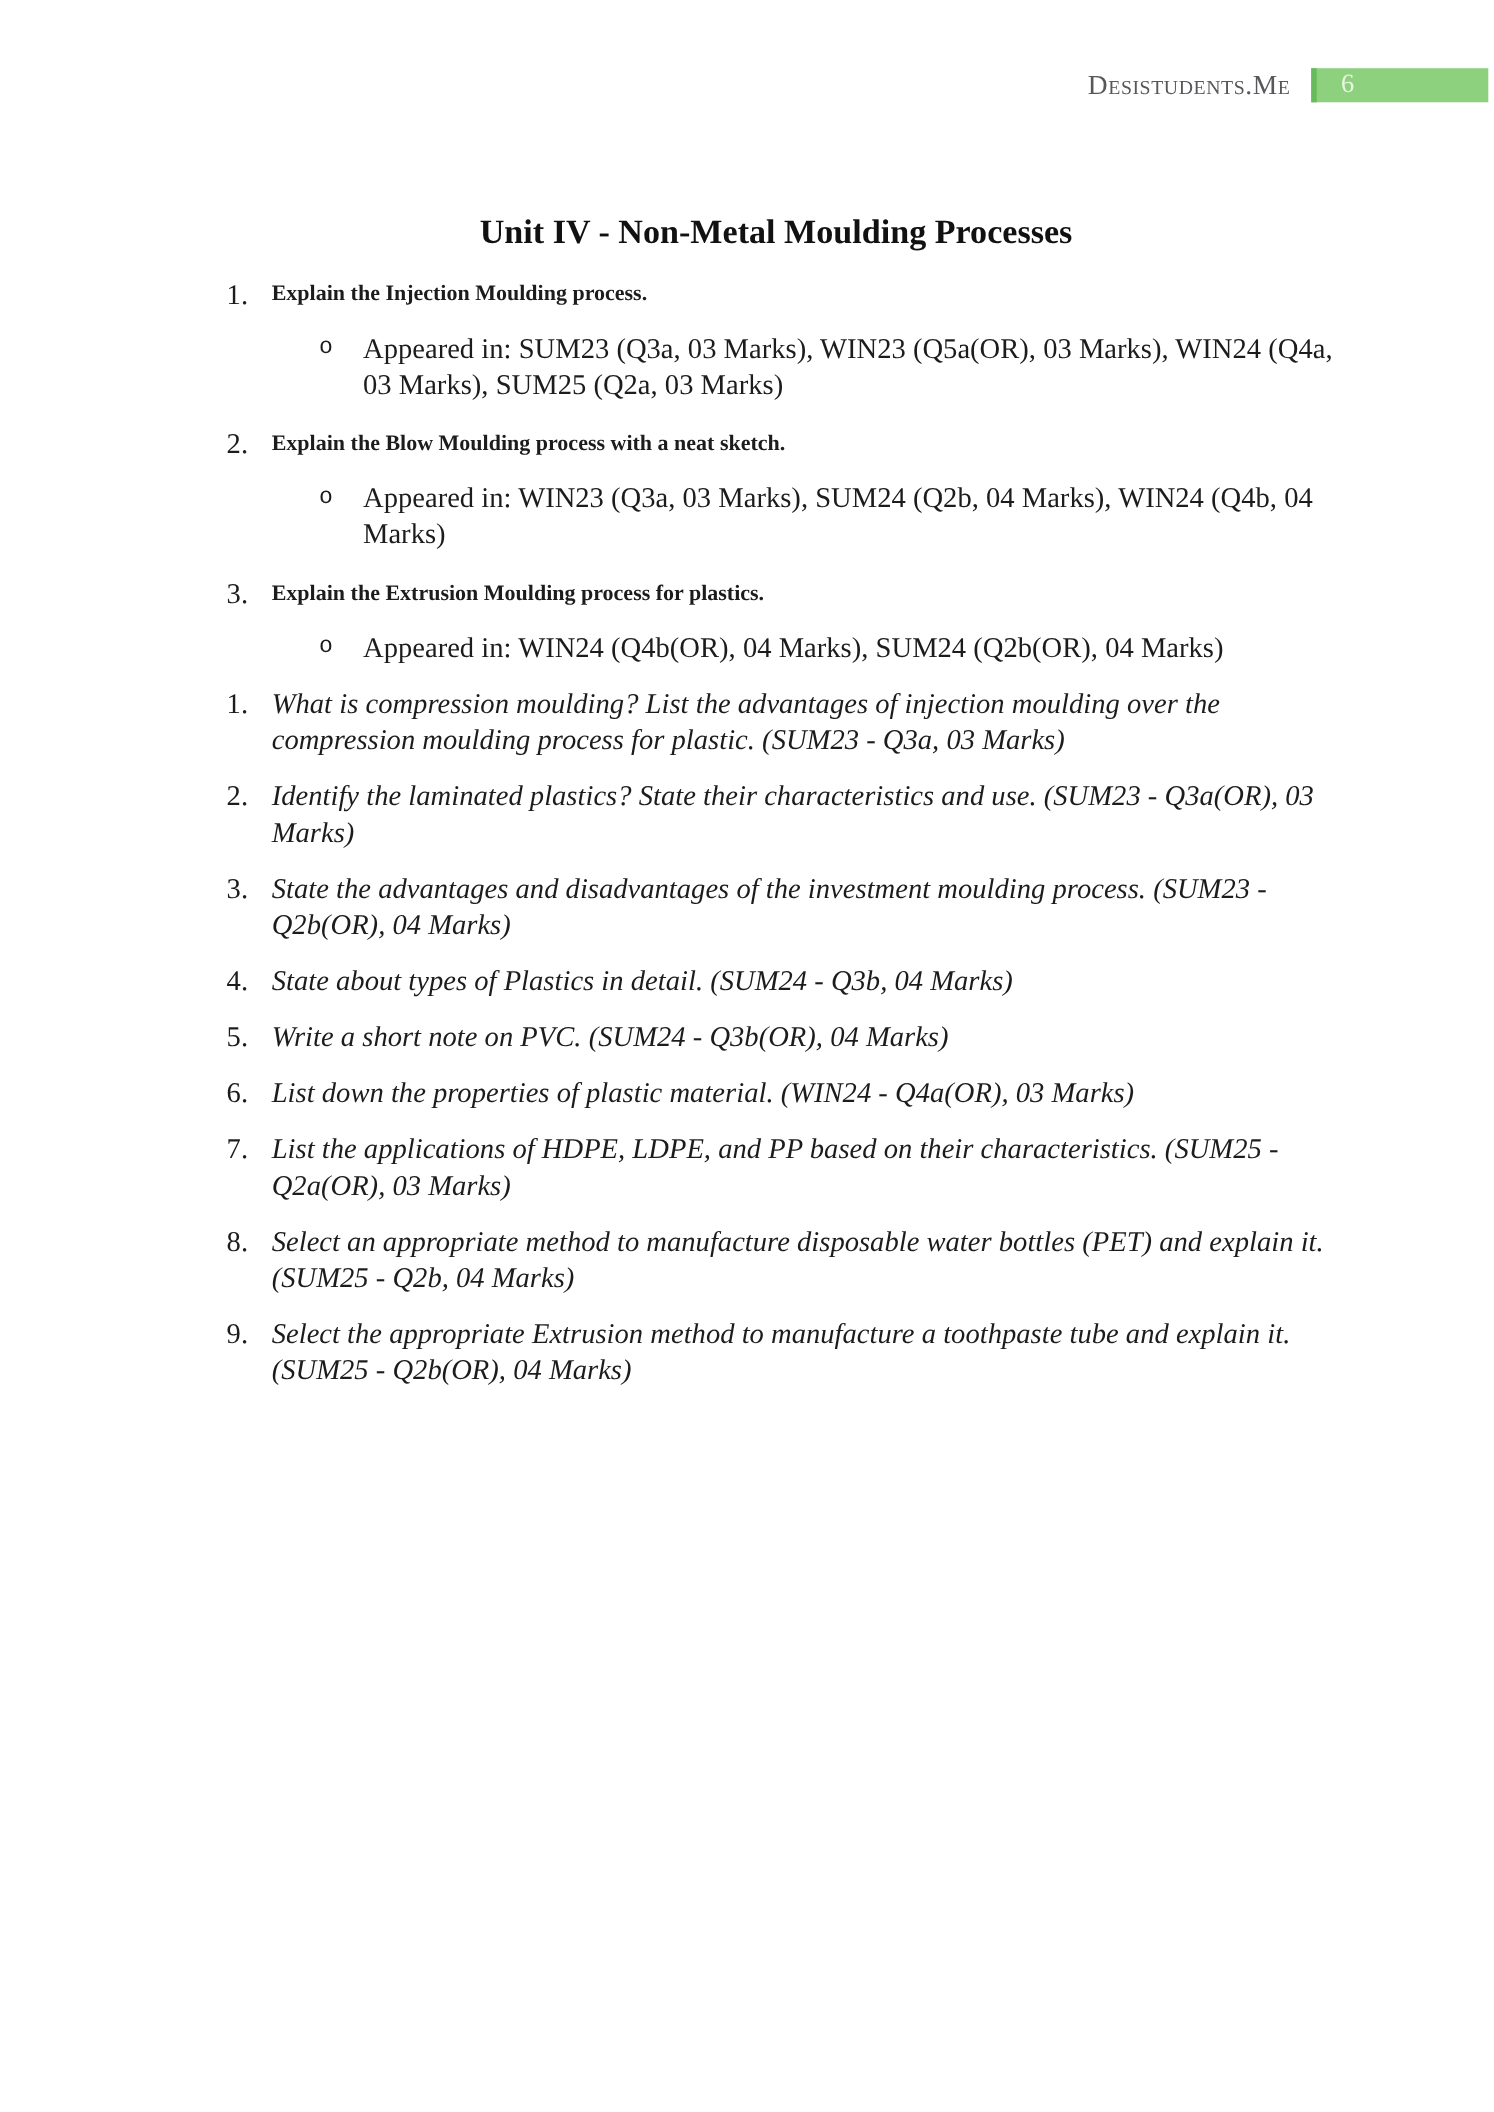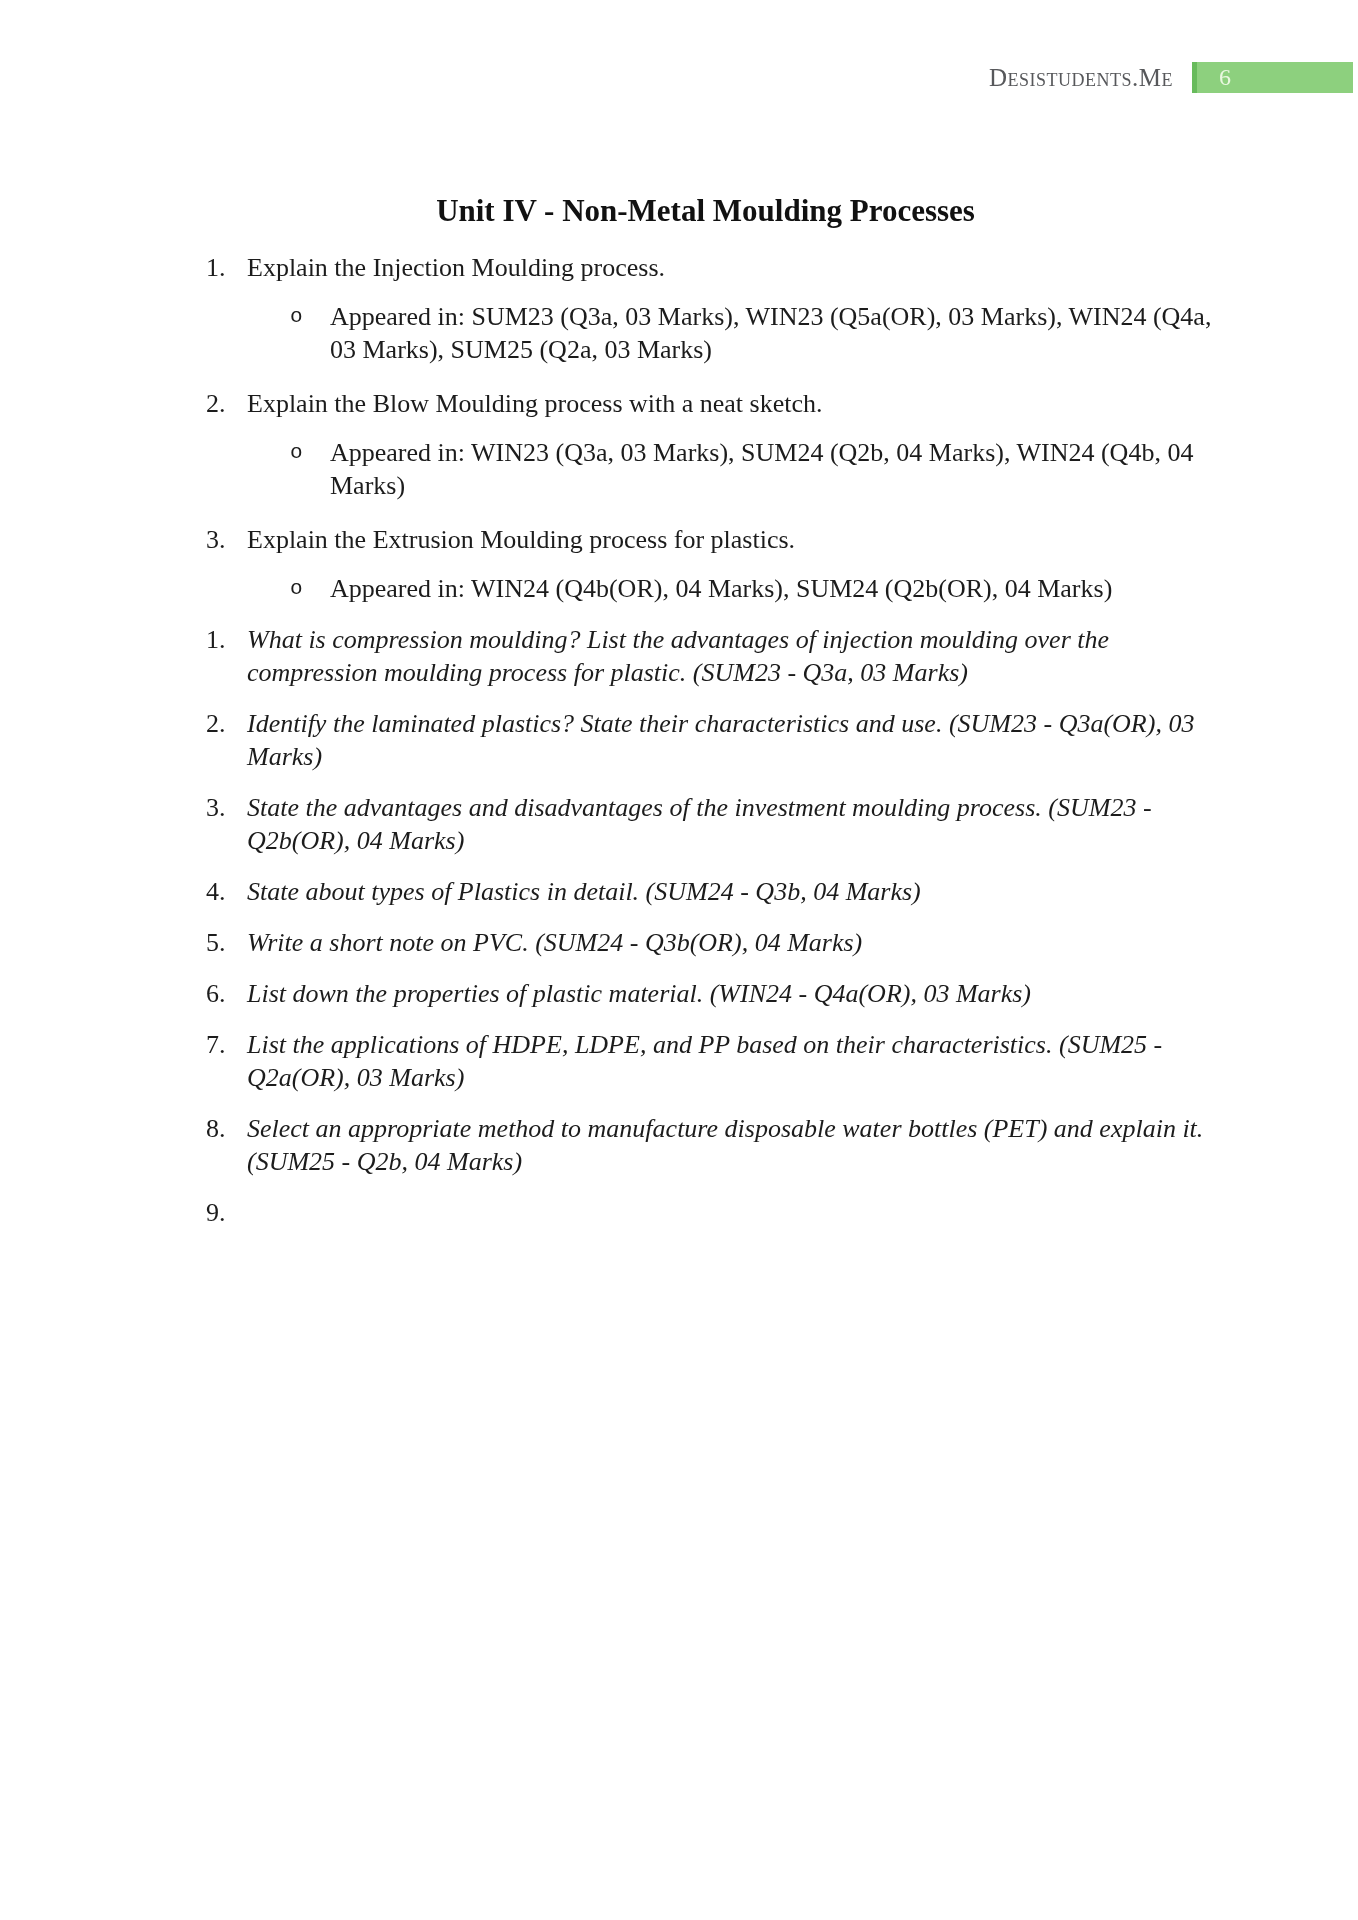--- a/index.html
+++ b/index.html
@@ -65,22 +65,22 @@
   .q-item { margin-top: 21px; display: flex; }
   .o-item { margin-top: 18px; display: flex; }
   .sub-item { margin-top: 16px; display: flex; }
   .num {
     flex: 0 0 41px;
     margin-left: 41px;
     font-size: 26px;
     line-height: 33px;
   }
   .q-text {
-    font-size: 26px;
-    font-weight: normal;
+    font-size: 20px;
+    font-weight: bold;
     line-height: 33px;
     white-space: pre;
     text-align: right;
   }
   .o-text {
     font-size: 26px;
     line-height: 33px;
     white-space: pre;
     font-style: italic;
   }
@@ -174,15 +174,17 @@
     <span class="o-text">List the applications of HDPE, LDPE, and PP based on their characteristics. (SUM25 -
 Q2a(OR), 03 Marks)</span>
   </div>
   <div class="o-item">
     <span class="num">8.</span>
     <span class="o-text">Select an appropriate method to manufacture disposable water bottles (PET) and explain it.
 (SUM25 - Q2b, 04 Marks)</span>
   </div>
   <div class="o-item">
     <span class="num">9.</span>
+    <span class="o-text">Select the appropriate Extrusion method to manufacture a toothpaste tube and explain it.
+(SUM25 - Q2b(OR), 04 Marks)</span>
   </div>
 
 </div>
 
 </body></html>

